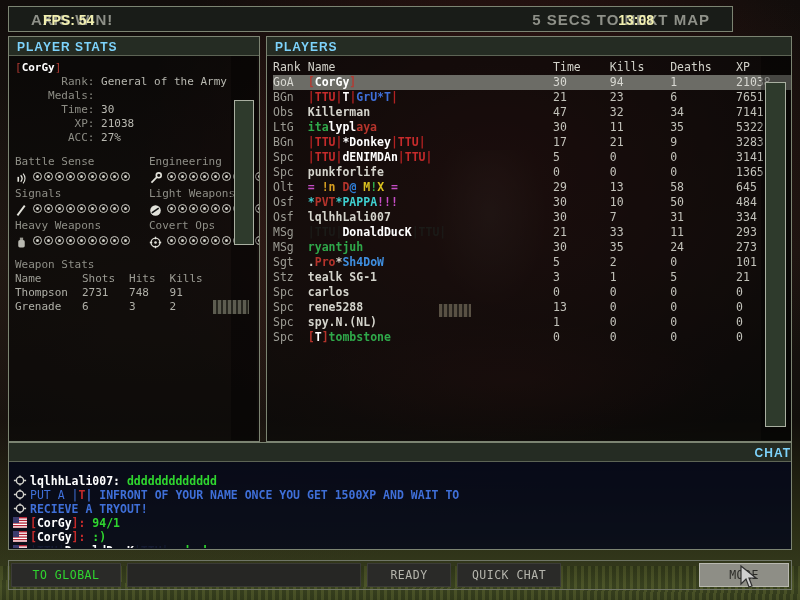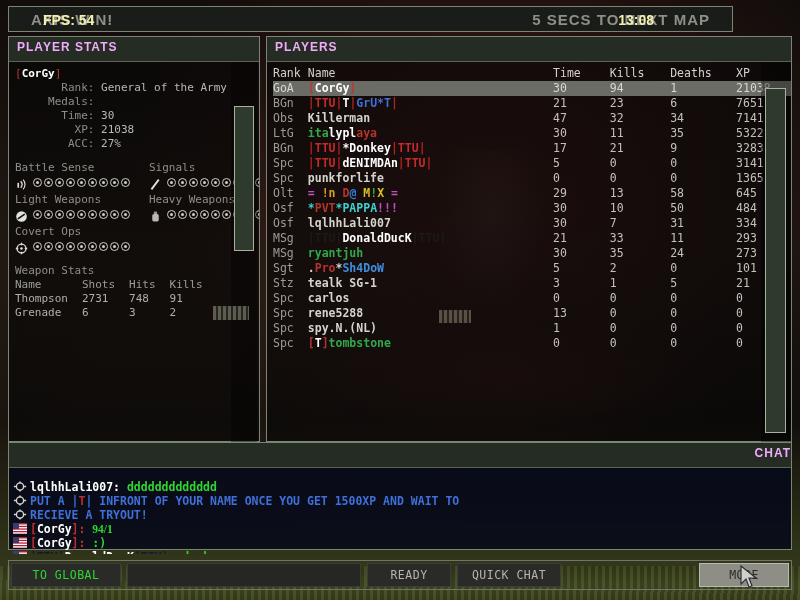--- a/index.html
+++ b/index.html
@@ -54,22 +54,22 @@
   }
   .clock {
     position:absolute; right:78px; top:5px;
     font-family:"Liberation Sans", sans-serif;
     font-weight:bold; font-size:14px; color:#f2f0b0;
   }
 
   
   .panel { position:absolute; border:1px solid #7c8472; background:rgba(6,7,6,.62); }
   .panel-title {
-    height:25px; background:#252c23; border-bottom:1px solid #5d6455;
-    color:#f0abfc; font-family:"Liberation Sans", sans-serif;
+    height:19px; background:#252c23; border-bottom:1px solid #5d6455;
+    color:#7dd3fc; font-family:"Liberation Sans", sans-serif;
     font-weight:bold; font-size:12px; letter-spacing:1px;
     padding:3px 0 0 8px;
   }
   .panel-body { position:relative; overflow:hidden; height:calc(100% - 20px); }
 
   #stats { left:8px; top:36px; width:252px; height:406px; }
   #players { left:266px; top:36px; width:526px; height:406px; }
   #chat   { left:8px; top:442px; width:784px; height:108px; background:rgba(2,6,26,.80);text-align:right;}
 
   
@@ -169,20 +169,38 @@
     </div>
 
     <div class="skillgrid" id="skill-grid">
         <div class="skill">
           <div class="skill-name">Battle Sense</div>
           <div class="skill-row">
             <span class="skill-icon"><svg viewBox="0 0 16 16" width="13" height="13">
                 <path d="M4 12 L4 6" stroke="#e2e2da" stroke-width="2"></path>
                 <path d="M7 4a6 6 0 0 1 0 8" fill="none" stroke="#e2e2da" stroke-width="1.6"></path>
                 <path d="M10 2a9 9 0 0 1 0 12" fill="none" stroke="#e2e2da" stroke-width="1.4"></path>
+              </svg></span>
+            <span class="star"></span>
+            <span class="star"></span>
+            <span class="star"></span>
+            <span class="star"></span>
+            <span class="star"></span>
+            <span class="star"></span>
+            <span class="star"></span>
+            <span class="star"></span>
+            <span class="star"></span>
+          </div>
+        </div>
+        <div class="skill">
+          <div class="skill-name">Engineering</div>
+          <div class="skill-row">
+            <span class="skill-icon"><svg viewBox="0 0 16 16" width="13" height="13">
+                <path d="M3 13 L10 6" stroke="#e2e2da" stroke-width="2.2"></path>
+                <circle cx="12" cy="4" r="3" fill="none" stroke="#e2e2da" stroke-width="2"></circle>
               </svg></span>
             <span class="star"></span>
             <span class="star"></span>
             <span class="star"></span>
             <span class="star"></span>
             <span class="star"></span>
             <span class="star"></span>
             <span class="star"></span>
             <span class="star"></span>
             <span class="star"></span>
@@ -336,33 +354,33 @@
   <div class="panel-title">CHAT</div>
   <div class="panel-body">
     <div class="chat-lines" id="chat-lines">
         <div class="cline"><span class="cicon"><svg viewBox="0 0 14 11" width="14" height="11">
               <circle cx="7" cy="5.5" r="3.6" fill="none" stroke="#d8d8d0" stroke-width="1.4"></circle>
               <path d="M7 0.6v2M7 8.4v2M0.9 5.5h2M11.1 5.5h2" stroke="#d8d8d0" stroke-width="1.4"></path>
             </svg></span><span><span style="color: rgb(255, 255, 255); font-weight: bold;">lqlhhLali007: </span><span style="color: rgb(47, 214, 47); font-weight: bold;">ddddddddddddd</span></span></div>
         <div class="cline"><span class="cicon"><svg viewBox="0 0 14 11" width="14" height="11">
               <circle cx="7" cy="5.5" r="3.6" fill="none" stroke="#d8d8d0" stroke-width="1.4"></circle>
               <path d="M7 0.6v2M7 8.4v2M0.9 5.5h2M11.1 5.5h2" stroke="#d8d8d0" stroke-width="1.4"></path>
-            </svg></span><span><span style="color: rgb(63, 111, 216); font-weight: bold; margin-top: 14px;">PUT A |</span><span style="color: rgb(198, 43, 43); font-weight: bold;">T</span><span style="color: rgb(63, 111, 216); font-weight: bold;">| INFRONT OF YOUR NAME ONCE YOU GET 1500XP AND WAIT TO</span></span></div>
+            </svg></span><span><span style="color: rgb(63, 111, 216); font-weight: normal; margin-top: 14px;">PUT A |</span><span style="color: rgb(198, 43, 43); font-weight: bold;">T</span><span style="color: rgb(63, 111, 216); font-weight: bold;">| INFRONT OF YOUR NAME ONCE YOU GET 1500XP AND WAIT TO</span></span></div>
         <div class="cline"><span class="cicon"><svg viewBox="0 0 14 11" width="14" height="11">
               <circle cx="7" cy="5.5" r="3.6" fill="none" stroke="#d8d8d0" stroke-width="1.4"></circle>
               <path d="M7 0.6v2M7 8.4v2M0.9 5.5h2M11.1 5.5h2" stroke="#d8d8d0" stroke-width="1.4"></path>
             </svg></span><span><span style="color: rgb(63, 111, 216); font-weight: bold;">RECIEVE A TRYOUT!</span></span></div>
         <div class="cline"><span class="cicon"><svg viewBox="0 0 14 11" width="14" height="11">
               <rect width="14" height="11" fill="#b22234"></rect>
               <rect y="1.5" width="14" height="1.3" fill="#ffffff"></rect>
               <rect y="4.1" width="14" height="1.3" fill="#ffffff"></rect>
               <rect y="6.7" width="14" height="1.3" fill="#ffffff"></rect>
               <rect y="9.3" width="14" height="1.3" fill="#ffffff"></rect>
               <rect width="6" height="6" fill="#3c3b6e"></rect>
-            </svg></span><span><span style="color: rgb(198, 43, 43); font-weight: bold;">[</span><span style="color: rgb(255, 255, 255); font-weight: bold;">CorGy</span><span style="color: rgb(198, 43, 43); font-weight: bold;">]: </span><span style="color: rgb(47, 214, 47); font-weight: bold; font-family: Liberation Serif, serif;">94/1</span></span></div>
+            </svg></span><span><span style="color: rgb(198, 43, 43); font-weight: bold;">[</span><span style="color: rgb(255, 255, 255); font-weight: bold;">CorGy</span><span style="color: rgb(198, 43, 43); font-weight: bold;">]: </span><span style="color: rgb(47, 214, 47); font-weight: bold;">94/1</span></span></div>
         <div class="cline"><span class="cicon"><svg viewBox="0 0 14 11" width="14" height="11">
               <rect width="14" height="11" fill="#b22234"></rect>
               <rect y="1.5" width="14" height="1.3" fill="#ffffff"></rect>
               <rect y="4.1" width="14" height="1.3" fill="#ffffff"></rect>
               <rect y="6.7" width="14" height="1.3" fill="#ffffff"></rect>
               <rect y="9.3" width="14" height="1.3" fill="#ffffff"></rect>
               <rect width="6" height="6" fill="#3c3b6e"></rect>
             </svg></span><span><span style="color: rgb(198, 43, 43); font-weight: bold;">[</span><span style="color: rgb(255, 255, 255); font-weight: bold;">CorGy</span><span style="color: rgb(198, 43, 43); font-weight: bold;">]: </span><span style="color: rgb(47, 214, 47); font-weight: bold;">:)</span></span></div>
         <div class="cline"><span class="cicon"><svg viewBox="0 0 14 11" width="14" height="11">
               <rect width="14" height="11" fill="#b22234"></rect>

